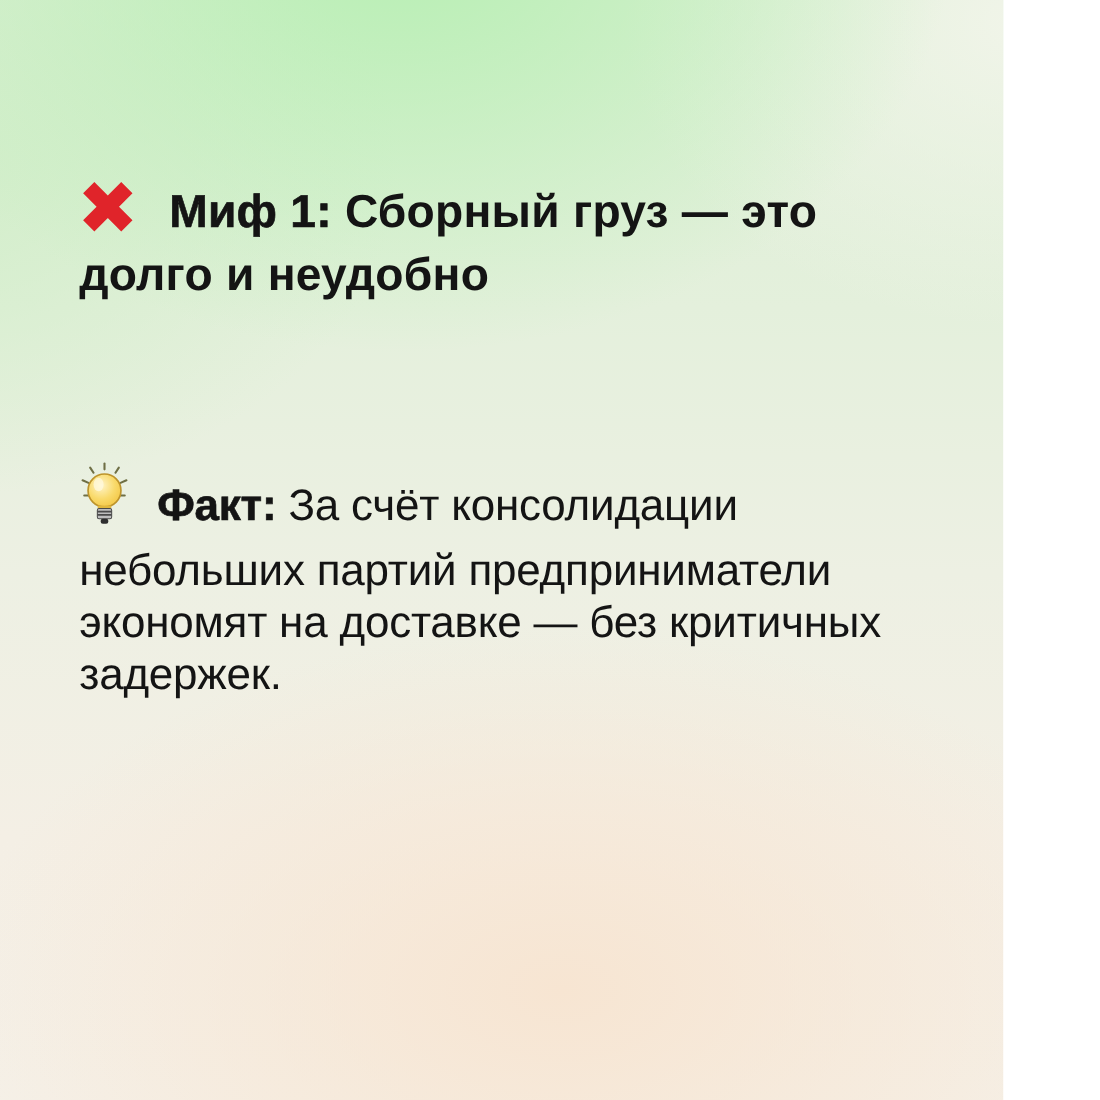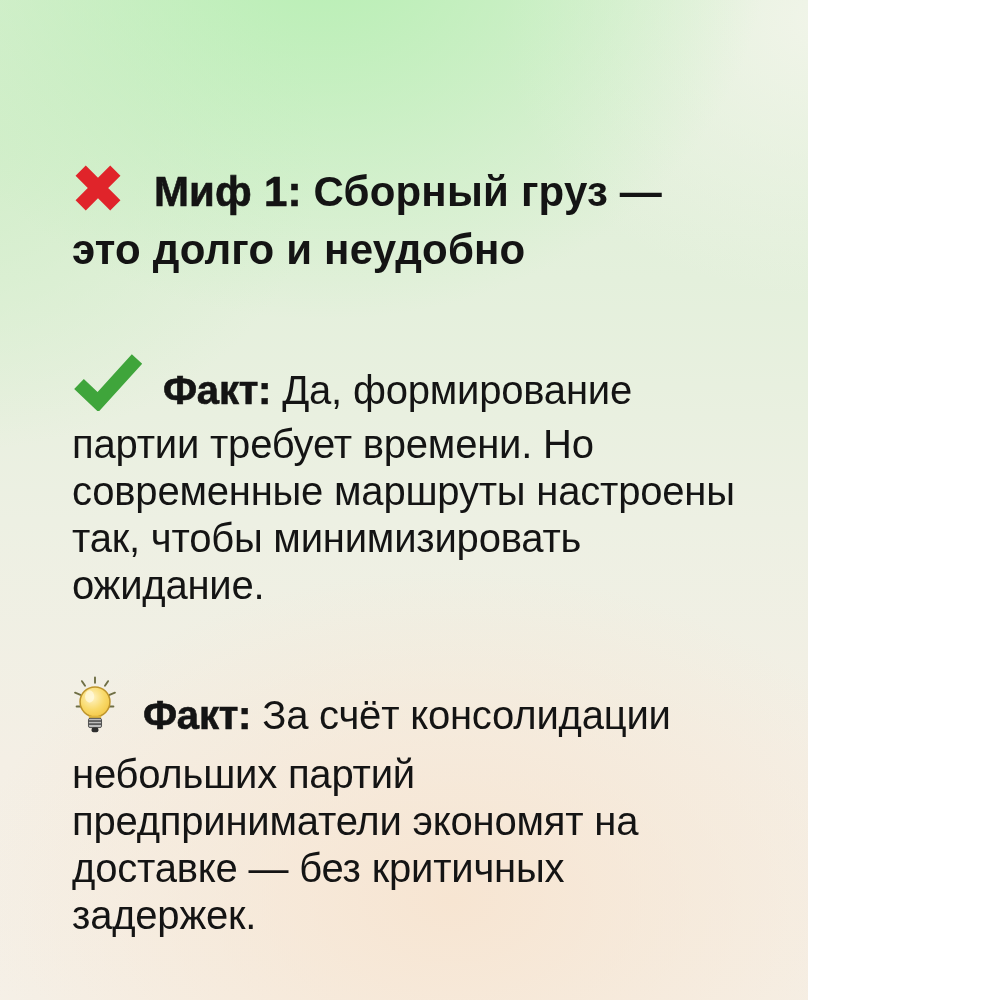--- a/index.html
+++ b/index.html
@@ -4,21 +4,21 @@
 <style>
   html, body { margin: 0; padding: 0; }
   body {
     width: 1000px;
     height: 1000px;
     overflow: hidden;
     font-family: "Liberation Sans", sans-serif;
   }
   .card {
     box-sizing: border-box;
-    width: 808px;
+    width: 912px;
     height: 1000px;
     padding: 162px 70px 0 72px;
     color: #141414;
     background:
       radial-gradient(55% 38% at 40% -6%, #b7efb3 0%, rgba(183,239,179,0) 100%),
       radial-gradient(45% 30% at -5% 15%, #d2eeca 0%, rgba(210,238,202,0) 100%),
       radial-gradient(40% 28% at 102% 2%, rgba(243,245,235,0.9) 0%, rgba(243,245,235,0) 100%),
       radial-gradient(60% 33% at 56% 90%, #f7e5d2 0%, rgba(247,229,210,0) 100%),
       linear-gradient(180deg, #dcefd5 0%, #e4f0dc 28%, #edf0e3 52%, #f4efe5 76%, #f5f0e7 100%);
   }
@@ -61,29 +61,20 @@
       <svg width="52" height="52" viewBox="0 0 54 54" aria-hidden="true">
         <path d="M9 9 L45 45 M45 9 L9 45" stroke="#E0242A" stroke-width="15" stroke-linecap="butt" fill="none"></path>
       </svg>
     </span>
     <span class="label">Миф 1:</span>
     <span class="text">Сборный груз — это долго и неудобно</span>
   </p>
 
   <div class="gap-a"></div>
 
-  <p class="block body">
-    <span class="icon check">
-      <svg width="72" height="58" viewBox="0 0 72 58" aria-hidden="true">
-        <polyline points="7,31 26,49 65,6" stroke="#3FA53B" stroke-width="14" stroke-linecap="butt" stroke-linejoin="miter" fill="none"></polyline>
-      </svg>
-    </span>
-    <span class="label">Факт:</span>
-    <span class="text">Да, формирование партии требует времени. Но современные маршруты настроены так, чтобы минимизировать ожидание.</span>
-  </p>
 
   <div class="gap-b"></div>
 
   <p class="block body">
     <span class="icon bulb">
       <svg width="46" height="66" viewBox="0 0 60 84" aria-hidden="true">
         <defs>
           <radialGradient id="bulbGrad" cx="40%" cy="35%" r="75%">
             <stop offset="0%" stop-color="#FFF4C8"></stop>
             <stop offset="55%" stop-color="#F9DA6B"></stop>

